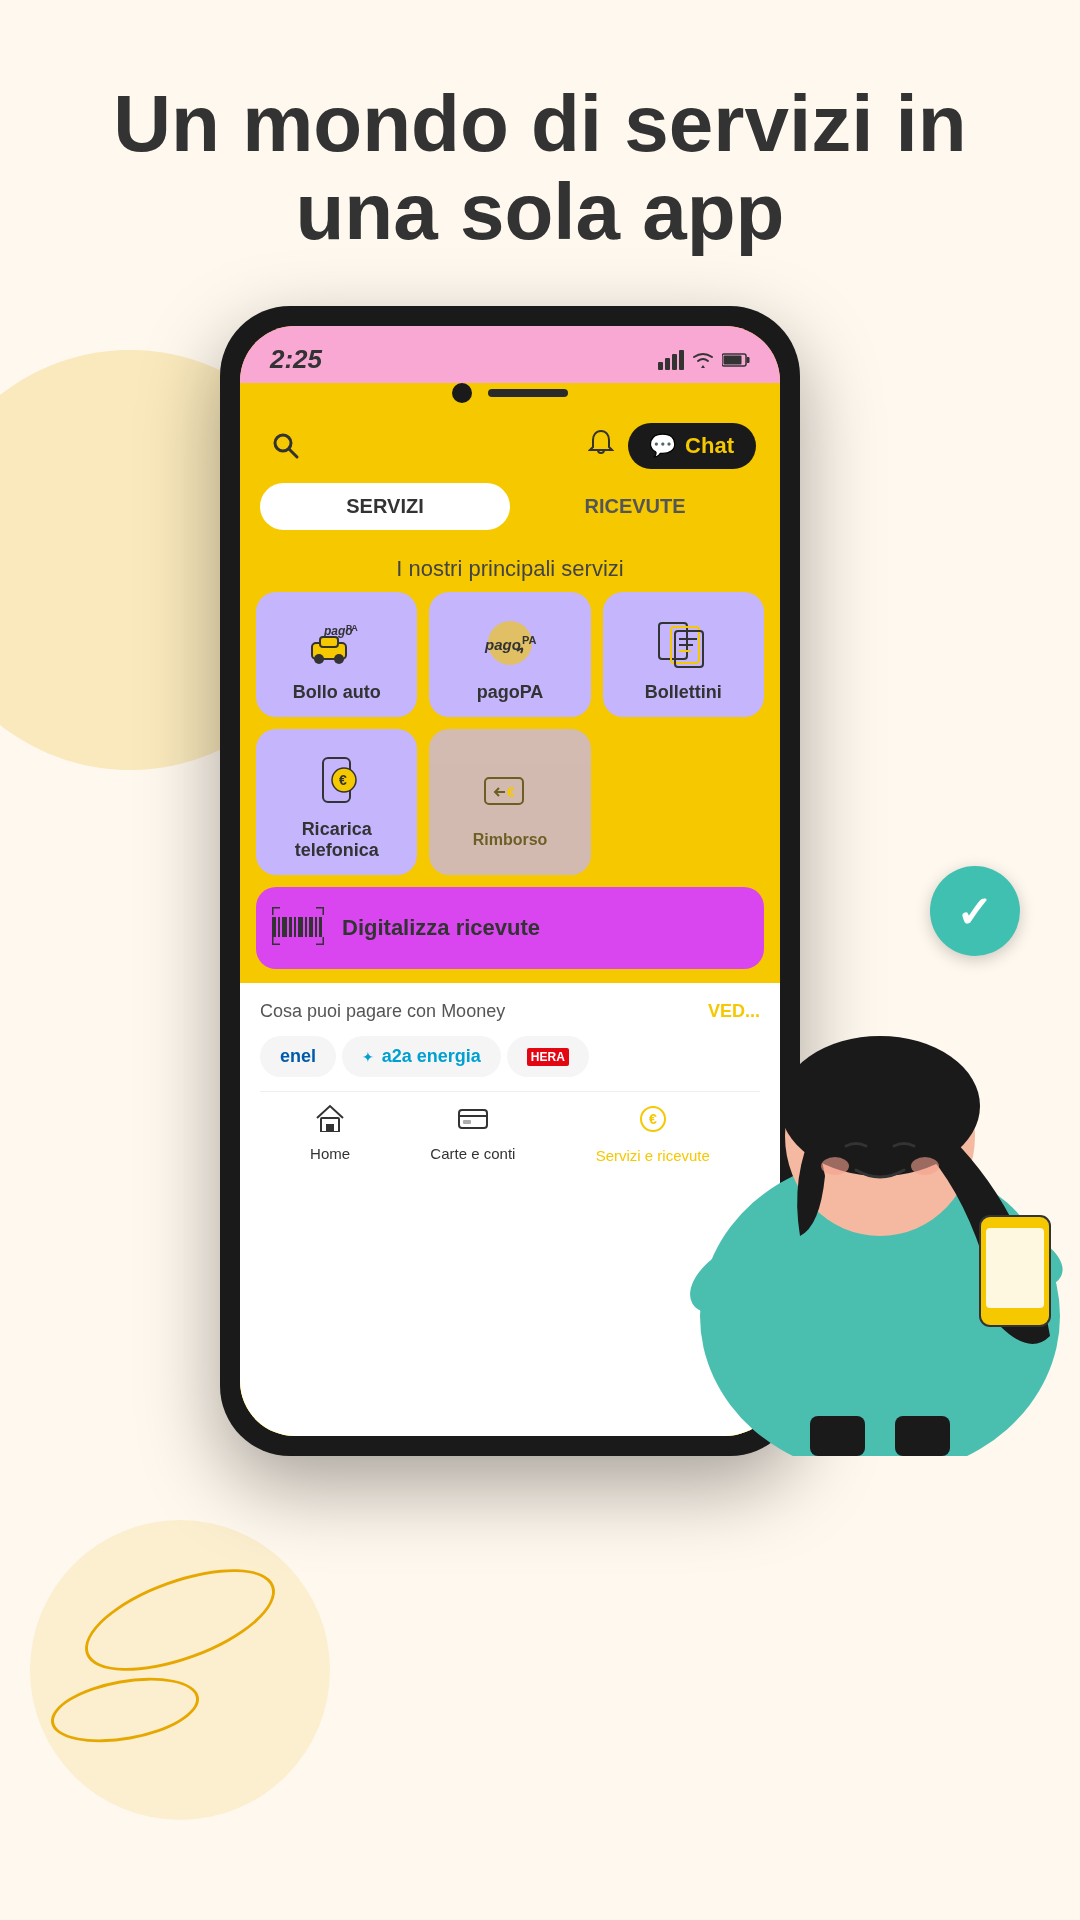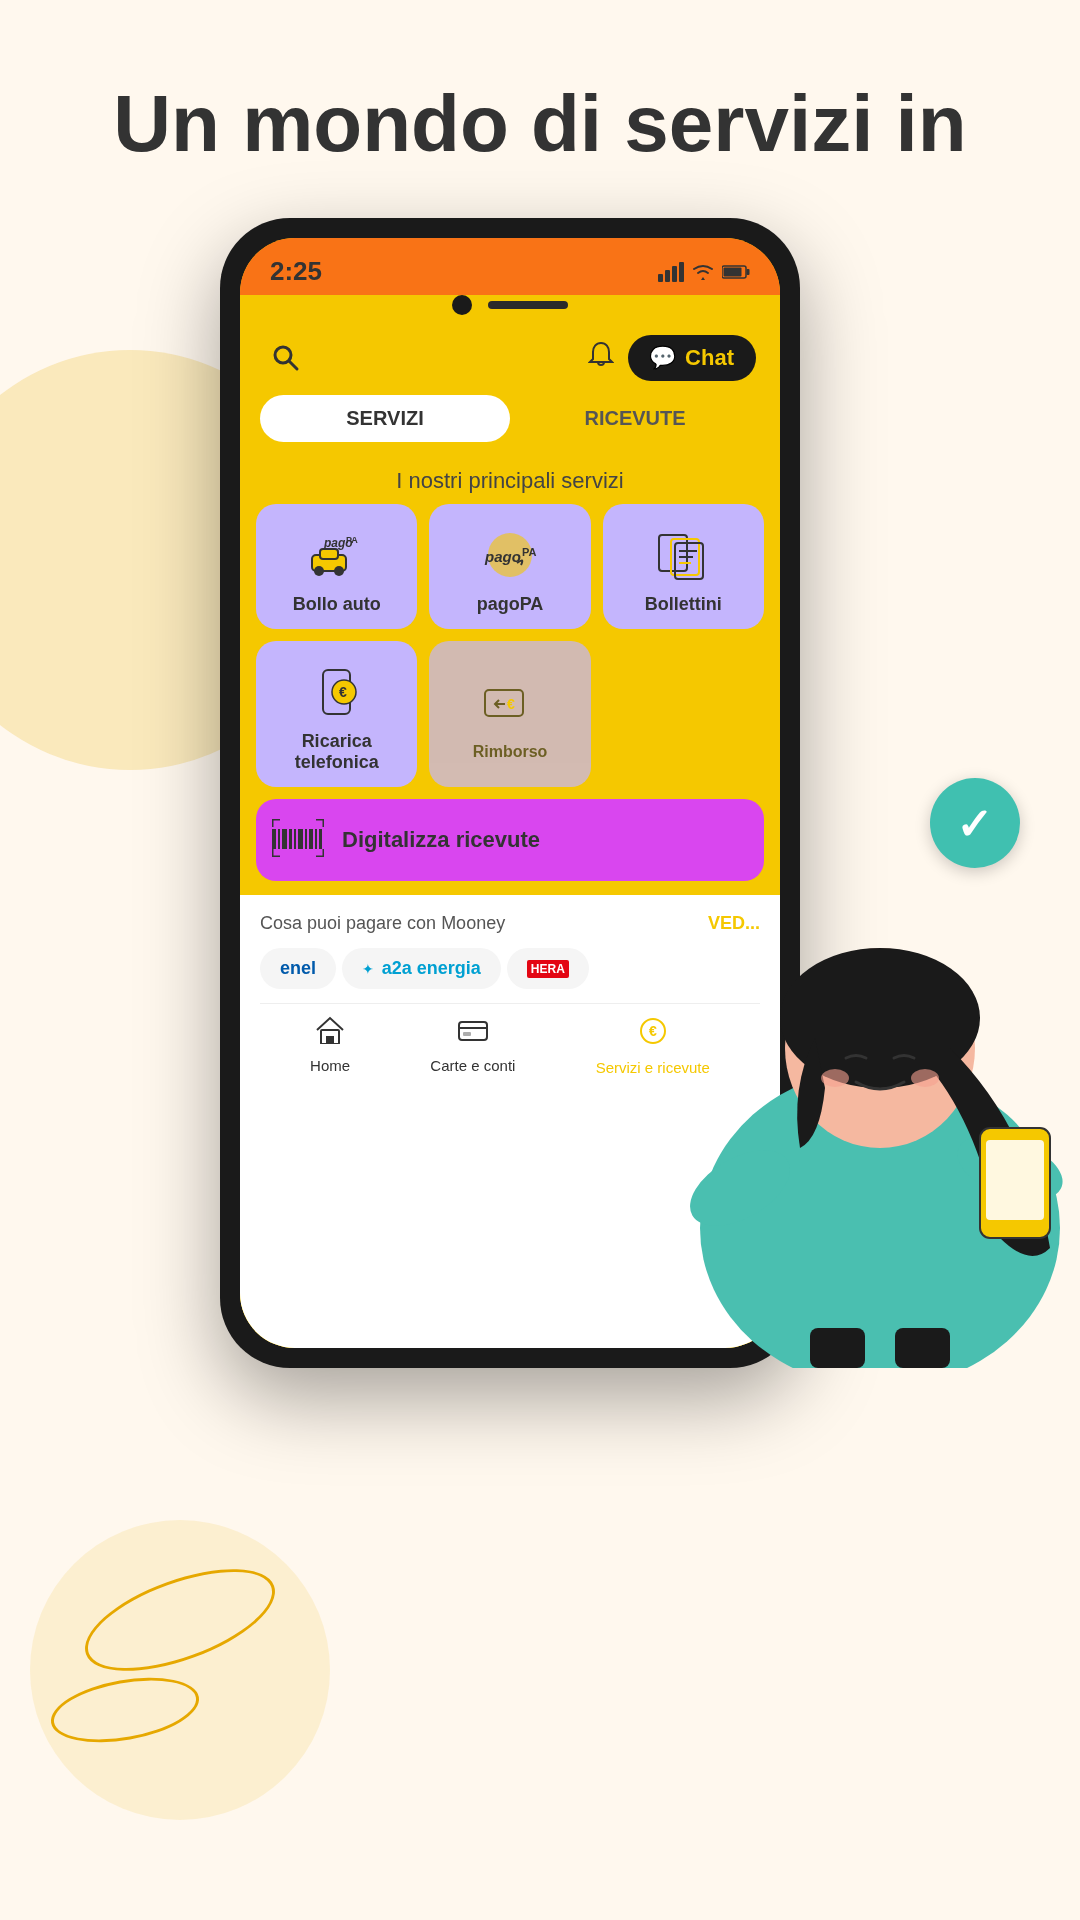--- a/index.html
+++ b/index.html
@@ -100,25 +100,26 @@
       height: 100%;
       background: #f5c800;
       border-radius: 55px;
       overflow: hidden;
       display: flex;
       flex-direction: column;
     }
 
     
     .phone-notch-bar {
-      background: #f97316;
+      background: #f9a8d4;
       display: flex;
       align-items: center;
       justify-content: space-between;
       padding: 18px 30px 8px;
+      font-style: italic;
     }
     .phone-time {
       font-size: 26px;
       font-weight: 700;
       color: #333;
     }
     .phone-status-icons {
       display: flex;
       align-items: center;
       gap: 8px;
@@ -399,20 +400,21 @@
 <body>
 
 <div class="bg-shape-left"></div>
 <div class="bg-shape-bottom"></div>
 <div class="bg-line-1"></div>
 <div class="bg-line-2"></div>
 
 <div class="headline">
   <h1>
     <span>Un mondo di servizi in</span><br>
+    <span>una sola app</span>
   </h1>
 </div>
 
 <div class="phone-container">
 
   <div class="check-bubble"></div>
 
   <div class="phone-frame">
 
     <div class="phone-screen">

